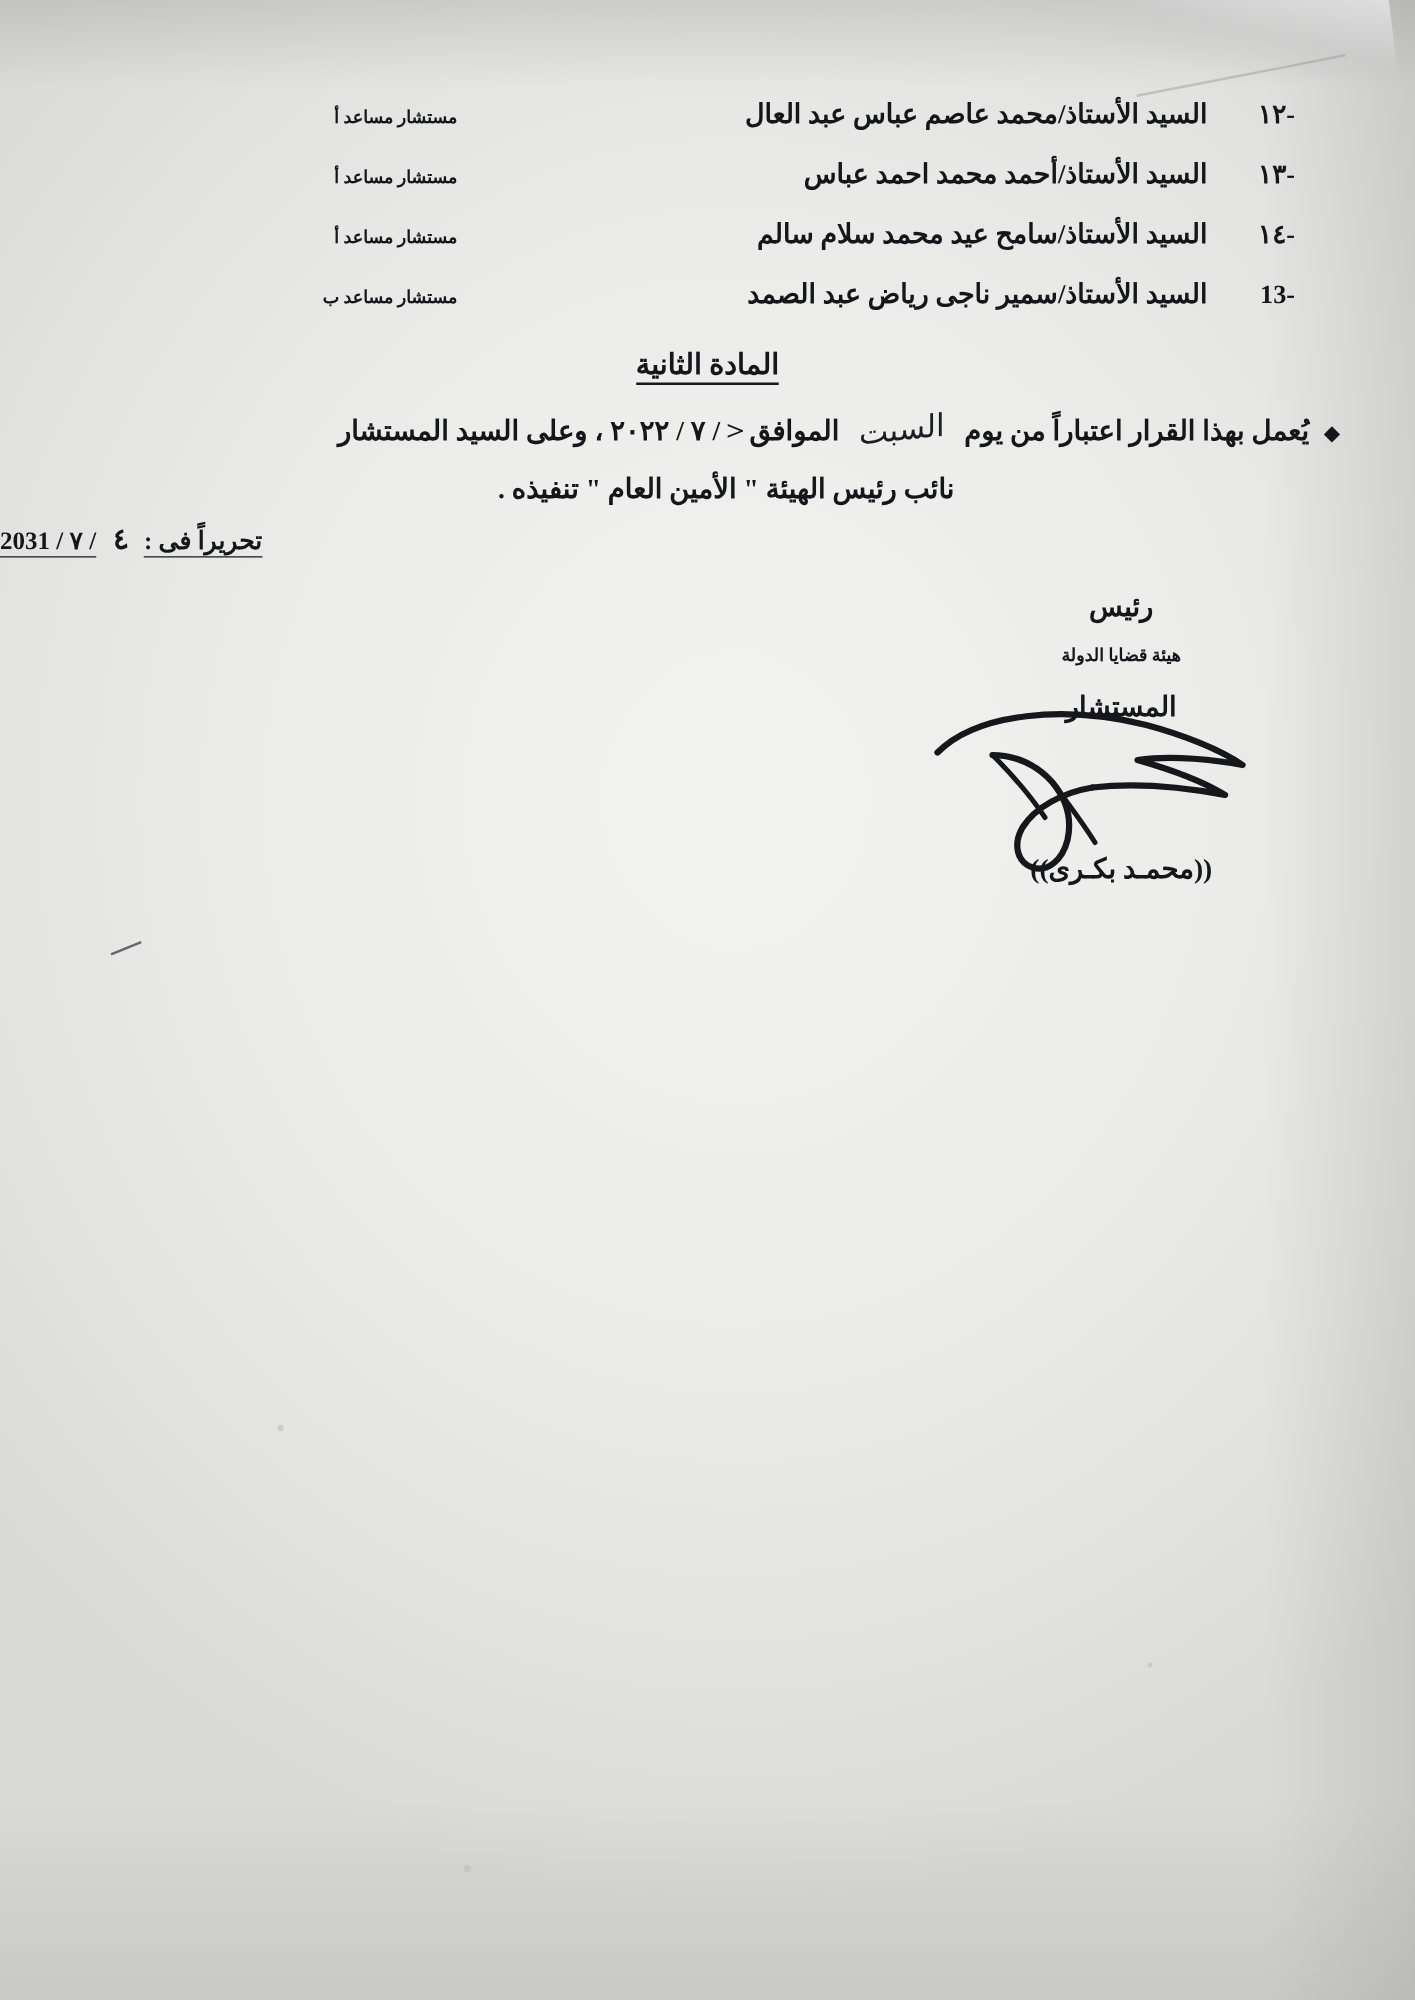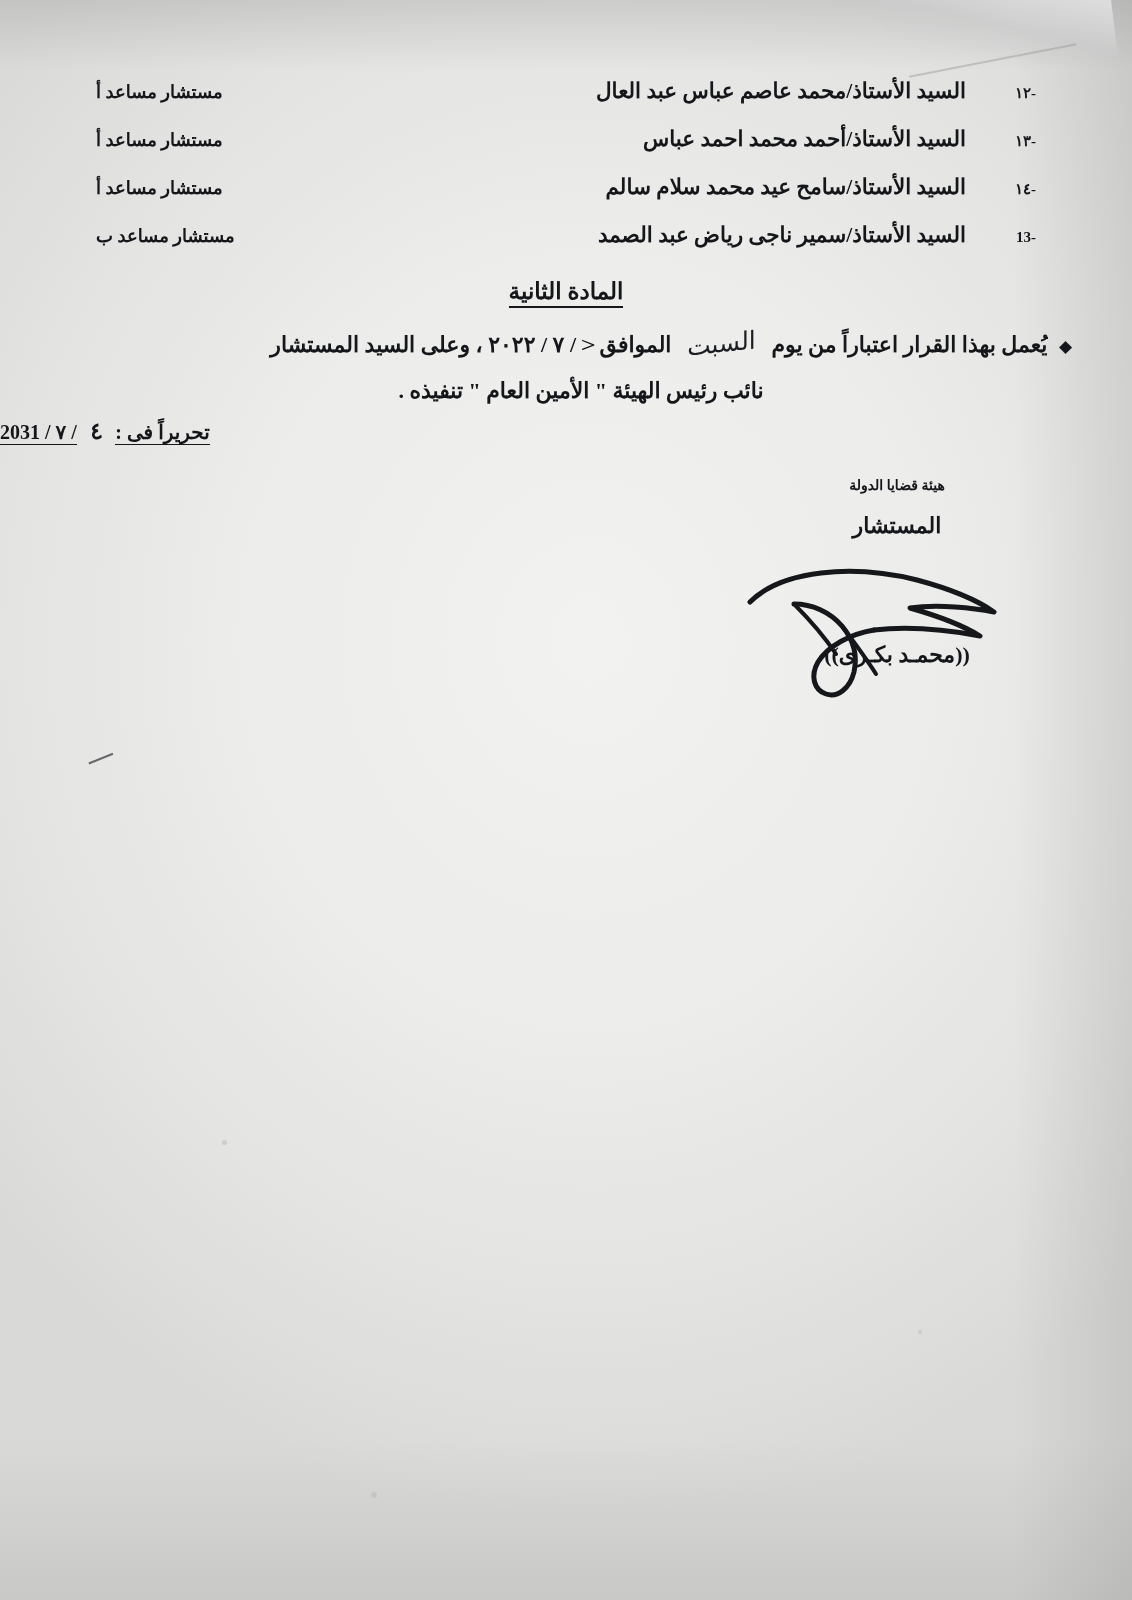--- a/index.html
+++ b/index.html
@@ -65,32 +65,32 @@
     align-items: baseline;
     height: 48px;
     font-size: 21.5px;
     font-weight: 700;
     letter-spacing: 0px;
   }
   .member-index {
     width: 52px;
     text-align: right;
     flex: 0 0 52px;
-    font-size: 15px;
+    font-size: 21px;
   }
   .member-name {
     flex: 1 1 auto;
     text-align: right;
     padding-right: 18px;
     white-space: nowrap;
   }
   .member-rank {
     flex: 0 0 270px;
-    text-align: left;
-    font-size: 18px;
+    text-align: right;
+    font-size: 14px;
     padding-right: 10px;
   }
 
   
   .article-heading {
     position: absolute;
     top: 278px;
     left: 0;
     right: 0;
     text-align: center;
@@ -243,20 +243,21 @@
       <span class="line2">نائب رئيس الهيئة " الأمين العام " تنفيذه .</span>
     </div>
 
     <div class="written-line">
       <u>تحريراً فى :</u>
       <span class="written-day">٤</span>
       <u>/ ٧ / 2031</u>
     </div>
 
     <div class="sig-block">
+      <div class="sig-title1">رئيس</div>
       <div class="sig-title2">هيئة قضايا الدولة</div>
       <div class="sig-title3">المستشار</div>
       <div class="sig-name">((محمـد بكـرى))</div>
     </div>
 
     <svg class="signature-svg" viewBox="0 0 270 180">
       <g fill="none" stroke="#15171b" stroke-linecap="round" stroke-linejoin="round">
         <path d="M8,60 C40,28 110,22 175,38 C205,46 235,58 252,70 C232,66 196,62 168,66 C196,74 222,84 238,94 C206,88 168,84 132,88" stroke-width="5"></path>
         <path d="M132,88 C108,92 86,104 76,120 C68,134 72,148 84,152 C96,156 108,146 112,130 C116,112 110,96 100,84 C88,70 70,62 52,62" stroke-width="5"></path>
         <path d="M100,84 C112,100 124,116 134,132" stroke-width="4"></path>

